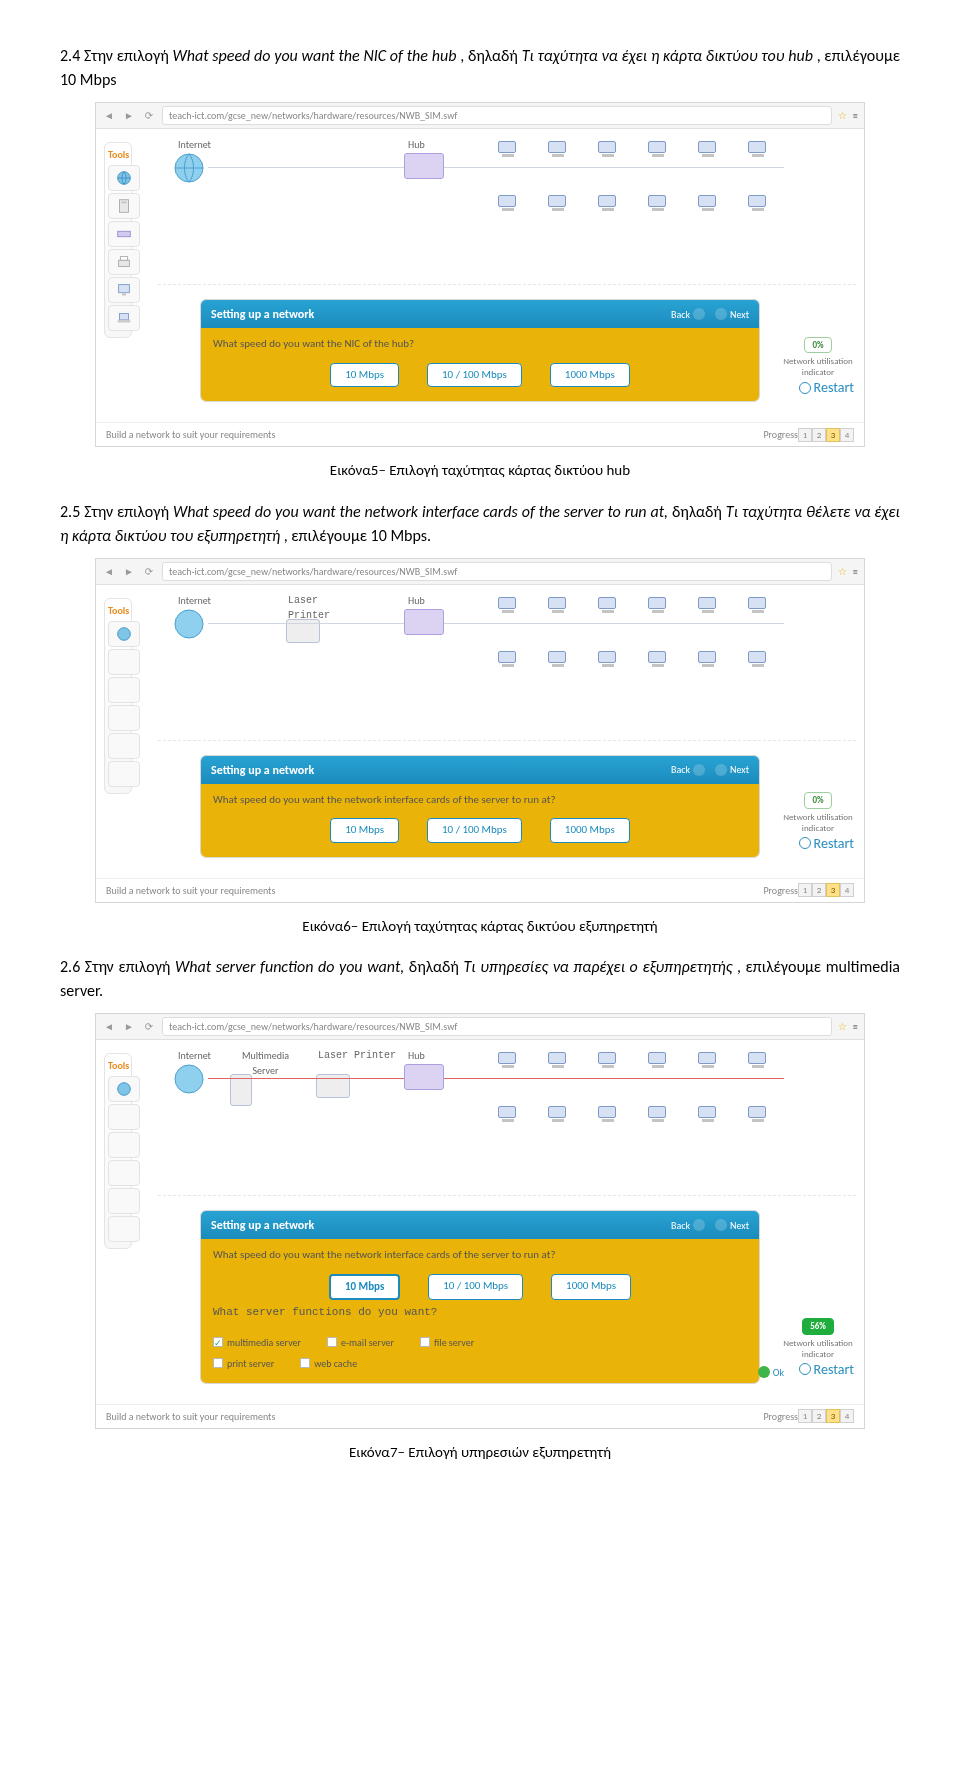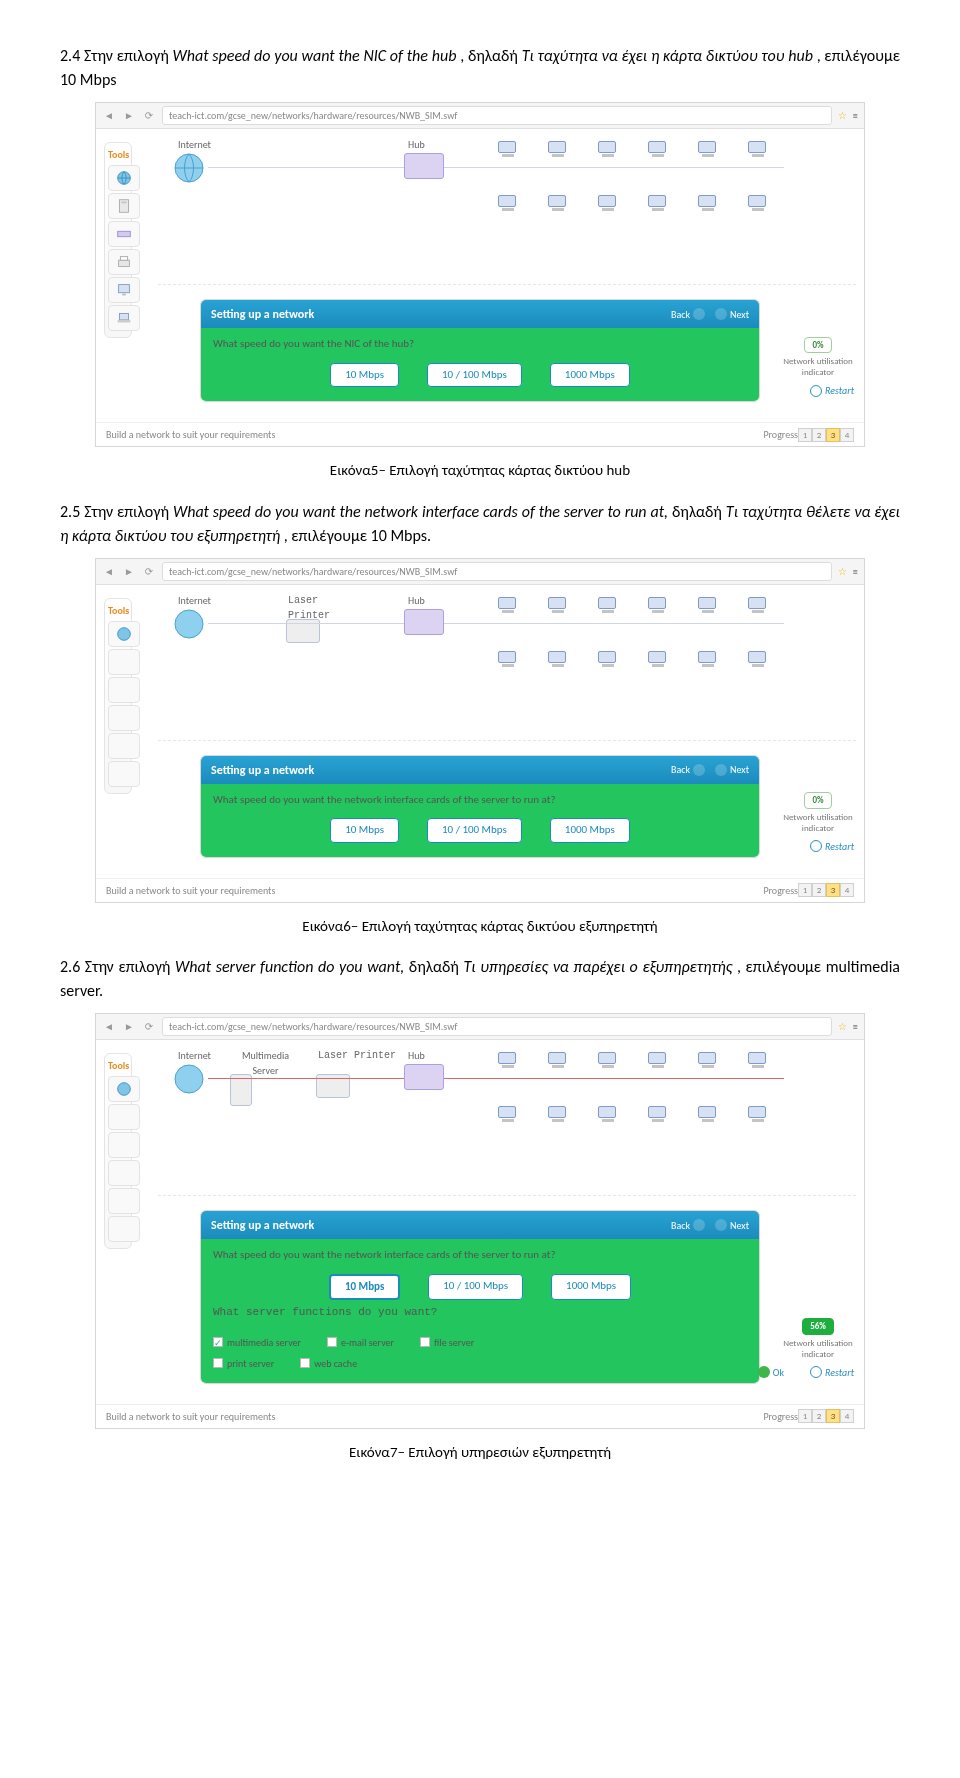--- a/index.html
+++ b/index.html
@@ -89,21 +89,21 @@
   }
   .dialog-hd {
     background: linear-gradient(#28a3d3,#1b8bbd);
     color:#fff; padding:5px 10px;
     display:flex; justify-content:space-between; align-items:center;
     font-size:12px; font-weight:bold;
   }
   .dialog-hd .nav { font-size:10px; font-weight:normal; display:flex; gap:10px; }
   .dialog-hd .nav span { display:flex; align-items:center; gap:3px; }
   .circ { width:12px; height:12px; border-radius:50%; background:#fff3; display:inline-block; }
-  .dialog-body { padding:8px 12px 12px 12px; background:#22c55e; }
+  .dialog-body { padding:8px 12px 12px 12px; background:#eab308; }
   .q { color:#555; margin-bottom:8px; }
   .opts { display:flex; gap:28px; padding:2px 8px;justify-content:center; }
   .opt {
     border:1px solid #1b8bbd; border-radius:4px;
     padding:3px 14px; color:#1b8bbd; background:#fff;
     cursor:pointer;
   }
   .opt.sel { border:2px solid #1b8bbd; font-weight:bold; }
   .chk-row { display:flex; gap:26px; padding-top:6px; }
   .chk { display:flex; align-items:center; gap:4px; font-size:10px; color:#555; }
@@ -113,22 +113,22 @@
   .side-ind {
     position:absolute; right:10px; bottom:44px; width:72px; text-align:center;
     font-size:9px; color:#777; line-height:1.2;
   }
   .side-ind .badge {
     display:inline-block; padding:2px 7px; border:1px solid #9fcf9f;
     border-radius:4px; color:#3a8a3a; font-weight:bold; margin-bottom:3px;
   }
   .side-ind .badge.full { background:#1fae3e; color:#fff; border-color:#1fae3e; }
   .restart {
-    position:absolute; right:10px; bottom:24px; font-size:10px; color:#2a8fc0;
-    display:flex; align-items:center; gap:3px;font-style:italic;
+    position:absolute; right:10px; bottom:24px; font-size:14px; color:#2a8fc0;
+    display:flex; align-items:center; gap:3px;
   }
   .restart .ic { width:12px; height:12px; border:1px solid #2a8fc0; border-radius:50%; }
   .ok-btn {
     position:absolute; right:80px; bottom:24px; font-size:10px; color:#2a8fc0;
     display:flex; align-items:center; gap:3px;
   }
   .ok-btn .ic { width:12px; height:12px; border-radius:50%; background:#3fb54a; }
   .footer {
     display:flex; justify-content:space-between; align-items:center;
     padding:4px 10px; font-size:10px; color:#888; border-top:1px solid #eee;

